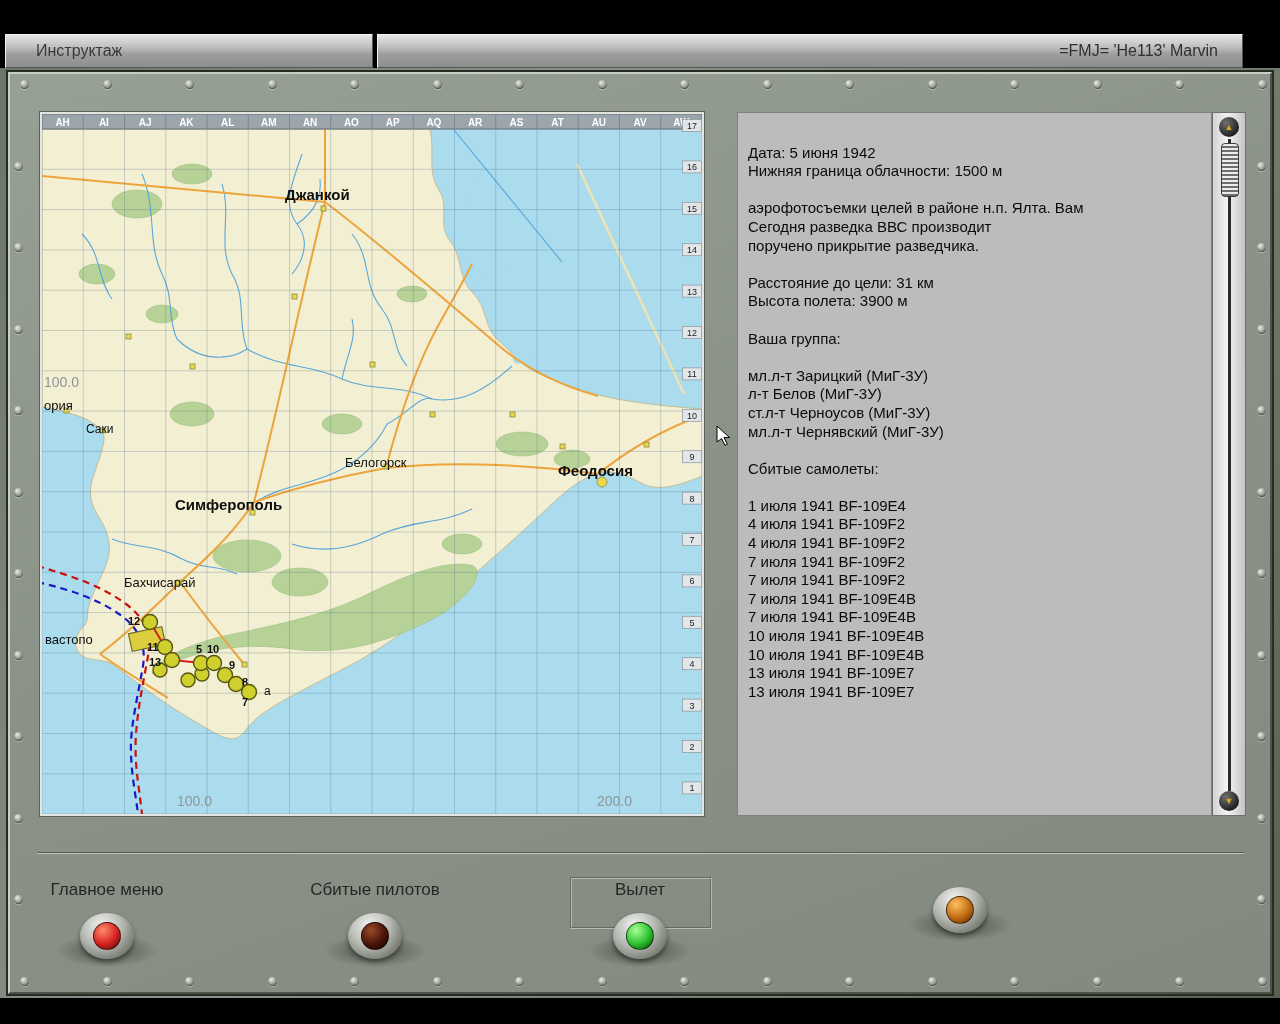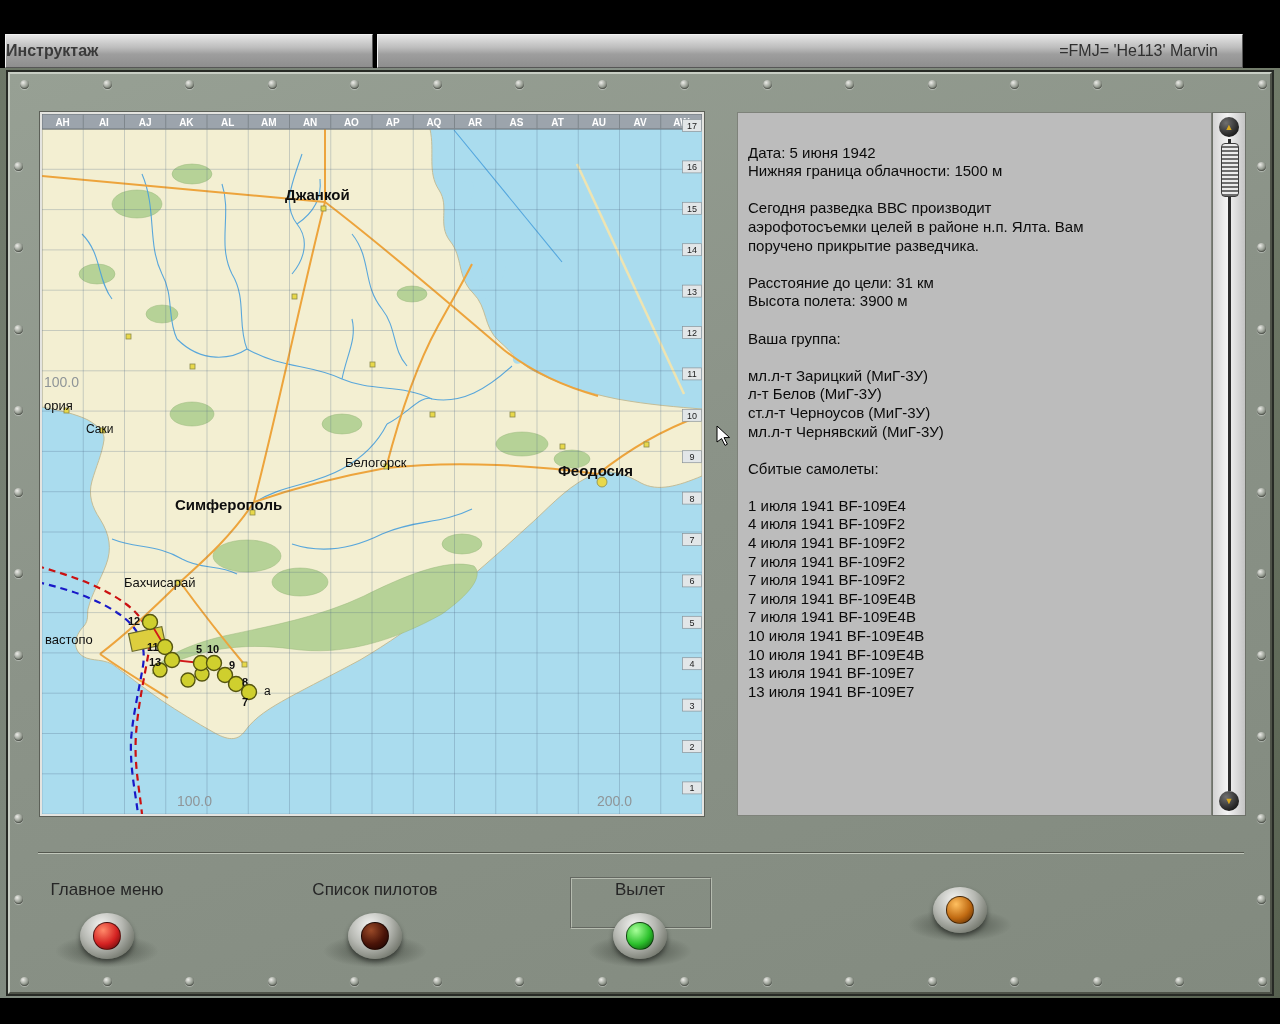--- a/index.html
+++ b/index.html
@@ -3,21 +3,21 @@
 <meta charset="utf-8">
 <style>
   html,body{margin:0;padding:0;background:#000;}
   .screen{position:relative;width:1280px;height:1024px;background:#000;overflow:hidden;
           font-family:"Liberation Sans",sans-serif;}
   
   .topbar{position:absolute;top:34px;height:34px;box-sizing:border-box;
     background:linear-gradient(180deg,#e6e6e6 0%,#bcbcbc 40%,#9e9e9e 60%,#8e8e8e 100%);
     border:1px solid;border-color:#f2f2f2 #565656 #565656 #f2f2f2;
     display:flex;align-items:center;color:#3a3a3a;font-size:16px;}
-  .topbar.left{left:5px;width:368px;font-weight:bold;}
+  .topbar.left{left:5px;width:368px;padding-left:30px;}
   .topbar.right{left:377px;width:866px;justify-content:flex-end;padding-right:24px;color:#303030;}
   
   .backdrop{position:absolute;left:0;top:68px;width:1280px;height:930px;
     background:linear-gradient(115deg,#6c7666 0%,#89938a 35%,#77816f 70%,#576150 100%);}
   .main-panel{position:absolute;left:8px;top:72px;width:1264px;height:922px;box-sizing:border-box;
     background:linear-gradient(160deg,#97a094 0%,#8b9388 45%,#828a7f 100%);
     border:2px solid;border-color:#c8cec4 #4e5248 #4e5248 #c8cec4;
     box-shadow:0 0 0 2px #272a25;}
   .rivet{position:absolute;width:9px;height:9px;border-radius:50%;
     background:radial-gradient(circle at 35% 30%,#ecece8,#9aa096 50%,#51564c 95%);
@@ -379,22 +379,22 @@
           </g>
       </svg>
     </div>
 
     <div class="text-panel">
       <div id="briefing-lines">
           <div class="brief-line">&nbsp;</div>
           <div class="brief-line">Дата: 5 июня 1942</div>
           <div class="brief-line">Нижняя граница облачности: 1500 м</div>
           <div class="brief-line">&nbsp;</div>
+          <div class="brief-line">аэрофотосъемки целей в районе н.п. Ялта. Вам</div>
           <div class="brief-line">Сегодня разведка ВВС производит</div>
-          <div class="brief-line">аэрофотосъемки целей в районе н.п. Ялта. Вам</div>
           <div class="brief-line">поручено прикрытие разведчика.</div>
           <div class="brief-line">&nbsp;</div>
           <div class="brief-line">Расстояние до цели: 31 км</div>
           <div class="brief-line">Высота полета: 3900 м</div>
           <div class="brief-line">&nbsp;</div>
           <div class="brief-line">Ваша группа:</div>
           <div class="brief-line">&nbsp;</div>
           <div class="brief-line">мл.л-т Зарицкий (МиГ-3У)</div>
           <div class="brief-line">л-т Белов (МиГ-3У)</div>
           <div class="brief-line">ст.л-т Черноусов (МиГ-3У)</div>
@@ -428,21 +428,21 @@
     <div id="buttons-row">
         <div class="btn-group" style="left: 97px;">
           <div class="btn-label">Главное меню</div>
           <div class="push-button">
             <div class="btn-shadow"></div>
             <div class="bezel"></div>
             <div class="dome" style="background: radial-gradient(circle at 35% 28%, rgb(255, 138, 106), rgb(212, 34, 34) 55%, rgb(90, 8, 8) 95%);"></div>
           </div>
         </div>
         <div class="btn-group" style="left: 365px;">
-          <div class="btn-label">Список пилотов</div>
+          <div class="btn-label">Сбитые пилотов</div>
           <div class="push-button">
             <div class="btn-shadow"></div>
             <div class="bezel"></div>
             <div class="dome" style="background: radial-gradient(circle at 35% 28%, rgb(154, 74, 40), rgb(74, 20, 8) 55%, rgb(26, 4, 2) 95%);"></div>
           </div>
         </div>
         <div class="btn-group" style="left: 630px;">
           <div class="btn-label">Вылет</div>
           <div class="push-button">
             <div class="btn-shadow"></div>

